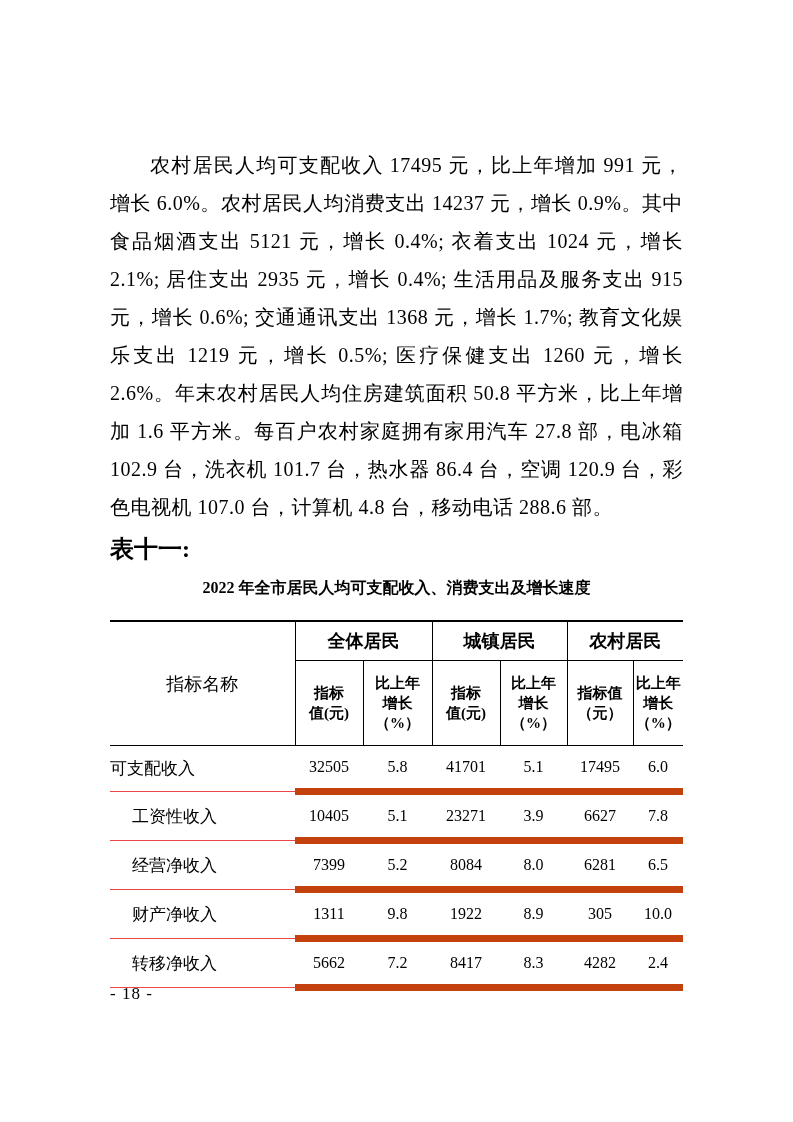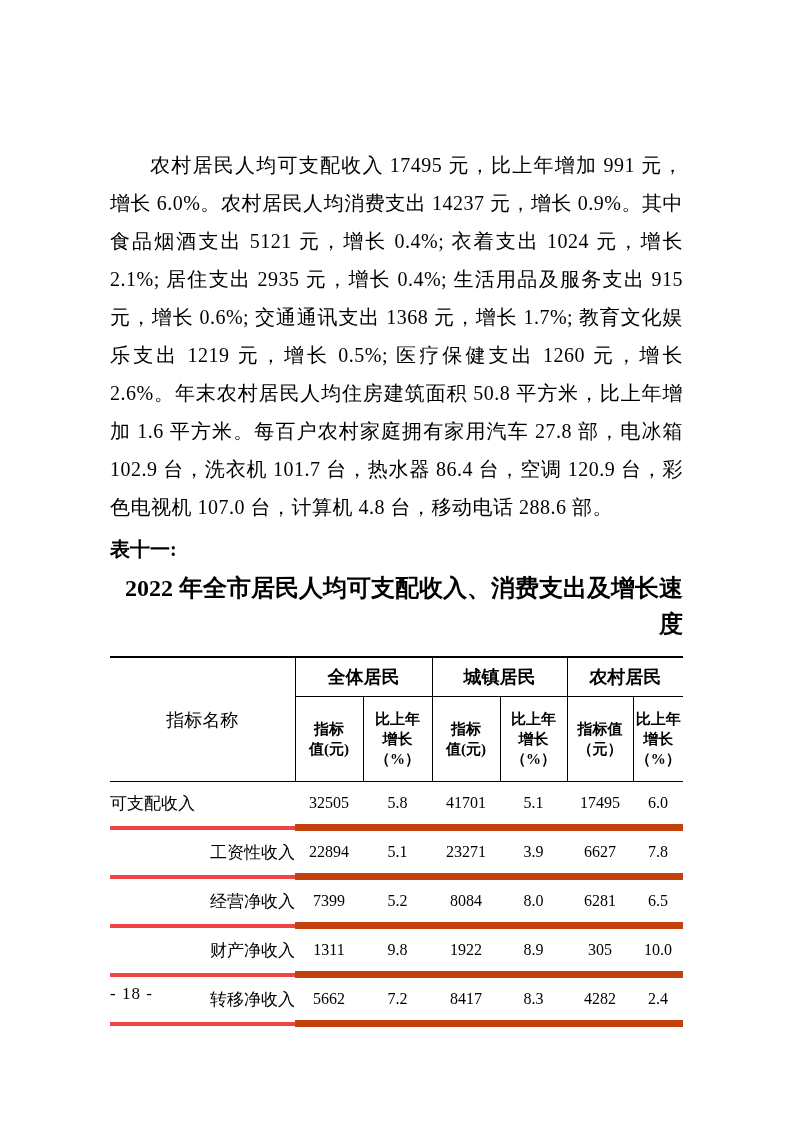--- a/index.html
+++ b/index.html
@@ -21,28 +21,28 @@
   .para {
     margin: 0;
     font-size: 20px;
     line-height: 38px;
     text-align: justify;
     text-indent: 2em;
     letter-spacing: 0.5px;
   }
   .table-label {
     margin-top: 4px;
-    font-size: 20px;
+    font-size: 24px;
     font-weight: bold;
     line-height: 38px;
   }
   .table-title {
-    font-size: 24px;
+    font-size: 16px;
     font-weight: bold;
-    text-align: right;
+    text-align: center;
     line-height: 36px;
     margin-top: 2px;
   }
   table.stat {
     width: 100%;
     border-collapse: collapse;
     table-layout: fixed;
     margin-top: 14px;
     border-top: 2px solid #000;
   }
@@ -72,23 +72,23 @@
     line-height: 20px;
     white-space: pre-line;
     border-left: 1px solid #000;
     border-bottom: 1px solid #000;
   }
   td.name {
     font-size: 17px;
     height: 42px;
     text-align: left;
     padding-left: 4px;
-    border-bottom: 4px solid #ef4444;
+    border-bottom: 1px solid #ef4444;
   }
-  td.name.indent { padding-left: 22px; text-align: right; }
+  td.name.indent { padding-left: 22px; }
   td.num {
     font-size: 16px;
     height: 42px;
     text-align: center;
     border-bottom: 7px solid #c2410c;
   }
   .page-number {
     position: absolute;
     left: 110px;
     top: 984px;
@@ -147,21 +147,21 @@
           <td class="name">可支配收入</td>
           <td class="num">32505</td>
           <td class="num">5.8</td>
           <td class="num">41701</td>
           <td class="num">5.1</td>
           <td class="num">17495</td>
           <td class="num">6.0</td>
         </tr>
         <tr>
           <td class="name indent">工资性收入</td>
-          <td class="num">22894</td>
+          <td class="num">10405</td>
           <td class="num">5.1</td>
           <td class="num">23271</td>
           <td class="num">3.9</td>
           <td class="num">6627</td>
           <td class="num">7.8</td>
         </tr>
         <tr>
           <td class="name indent">经营净收入</td>
           <td class="num">7399</td>
           <td class="num">5.2</td>

